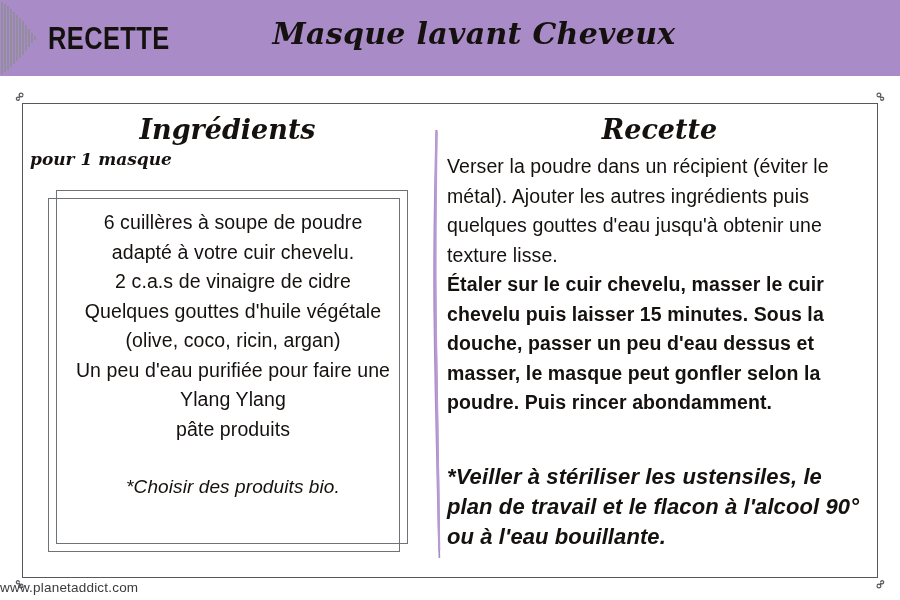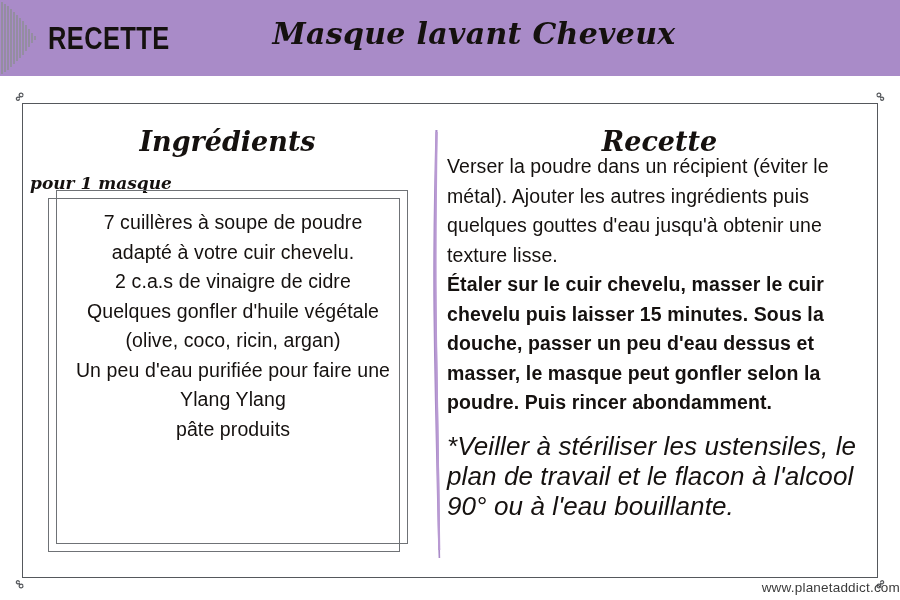--- a/index.html
+++ b/index.html
@@ -94,21 +94,21 @@
     width: 425px;
   }
 
   .section-heading {
     text-align: center;
     font-family: "DejaVu Serif", serif;
     font-style: italic;
     font-weight: bold;
     font-size: 27px;
     color: #15110f;
-    margin: 16px;
+    margin: 4px;
     line-height: 1.15;
   }
   .section-subheading {
     font-family: "DejaVu Serif", serif;
     font-style: italic;
     font-weight: bold;
     font-size: 17px;
     color: #15110f;
     margin: 4px 0 0 0;
   }
@@ -172,33 +172,34 @@
     left: 447px;
     top: 152px;
     width: 424px;
     font-size: 19.5px;
     line-height: 29.5px;
     color: #15110f;
     letter-spacing: 0.1px;
   }
   .recipe-para + .recipe-para { margin-top: 29px; font-weight: bold; }
   .recipe-note {
-    margin-top: 13px;
-    font-style: italic;
-    font-size: 26px;
+    margin-top: 44px;
+    font-style: italic;
+    font-size: 22px;
     line-height: 30px;
+    font-weight: bold;
   }
 
   
   .footer {
     position: absolute;
     left: 0;
     right: 0;
     top: 580px;
-    text-align: right;
+    text-align: left;
     font-size: 13.5px;
     color: #3b3b3b;
     letter-spacing: 0.2px;
   }
 </style>
 </head>
 <body>
 
 <div class="header-band">
   <svg class="chevron-stripes" viewBox="0 0 40 76" preserveAspectRatio="none">
@@ -240,28 +241,29 @@
   <h2 class="section-heading">Ingrédients</h2>
   <div class="section-subheading">pour 1 masque</div>
 </div>
 
 <div class="ingredients-box">
   <div class="box-layer box-outer"></div>
   <div class="box-layer box-inner"></div>
 </div>
 
 <div class="ingredients-list">
-  <div>7 cuillères à soupe de poudre</div>
+  <div>6 cuillères à soupe de poudre</div>
   <div>adapté à votre cuir chevelu.</div>
   <div>2 c.a.s de vinaigre de cidre</div>
-  <div>Quelques gonfler d'huile végétale</div>
+  <div>Quelques gouttes d'huile végétale</div>
   <div>(olive, coco, ricin, argan)</div>
   <div>Un peu d'eau purifiée pour faire une</div>
   <div>Ylang Ylang</div>
   <div>pâte produits</div>
+  <div class="ing-note">*Choisir des produits bio.</div>
 </div>
 
 <svg class="divider-brush" viewBox="0 0 24 430" preserveAspectRatio="none">
   <path d="M9.5 0 C8.2 60 7.4 120 8.4 180 C9.2 240 10.6 300 11.4 360 C11.8 390 12.0 412 12.2 428
            L10.6 428 C10.0 410 9.4 388 8.8 360 C7.6 300 6.0 240 5.4 180 C4.8 120 6.0 60 7.4 0 Z" fill="#a98bc8"></path>
   <path d="M8.6 2 C7.6 70 7.0 140 8.0 210 C9.0 280 10.4 350 11.2 420" fill="none" stroke="#b99ad3" stroke-width="2.2"></path>
 </svg>
 
 <div class="col-recipe">
   <h2 class="section-heading">Recette</h2>

